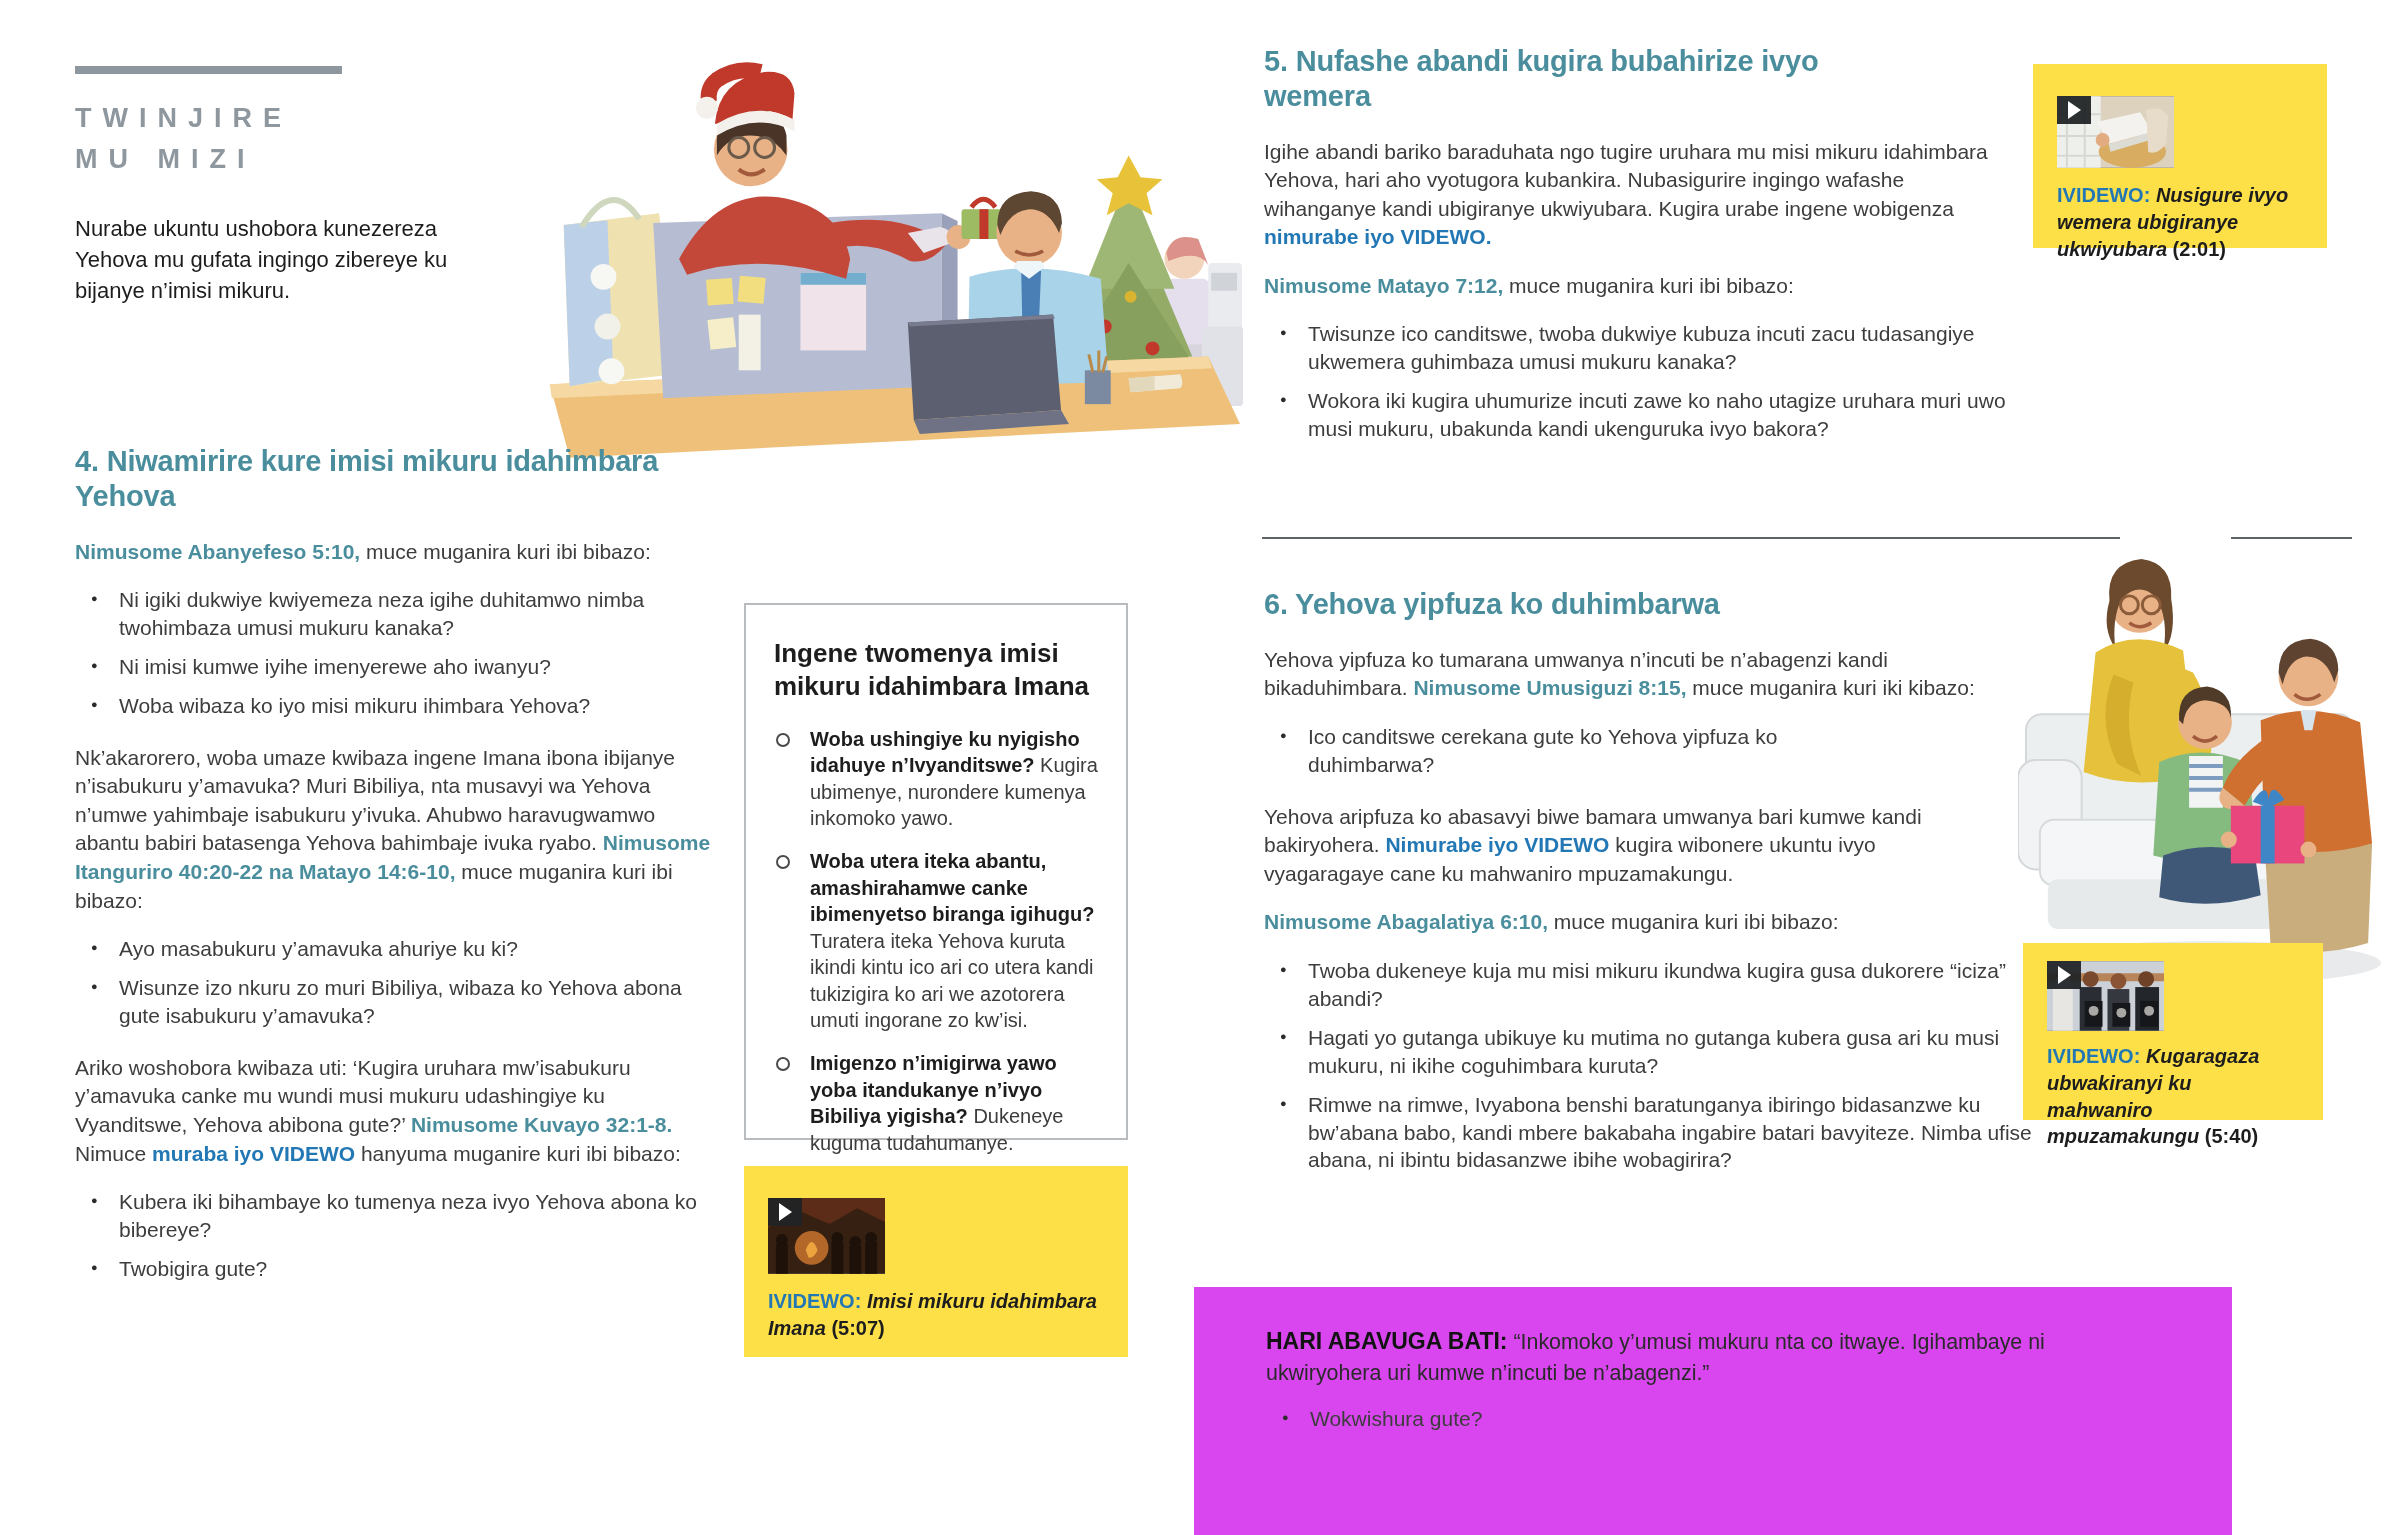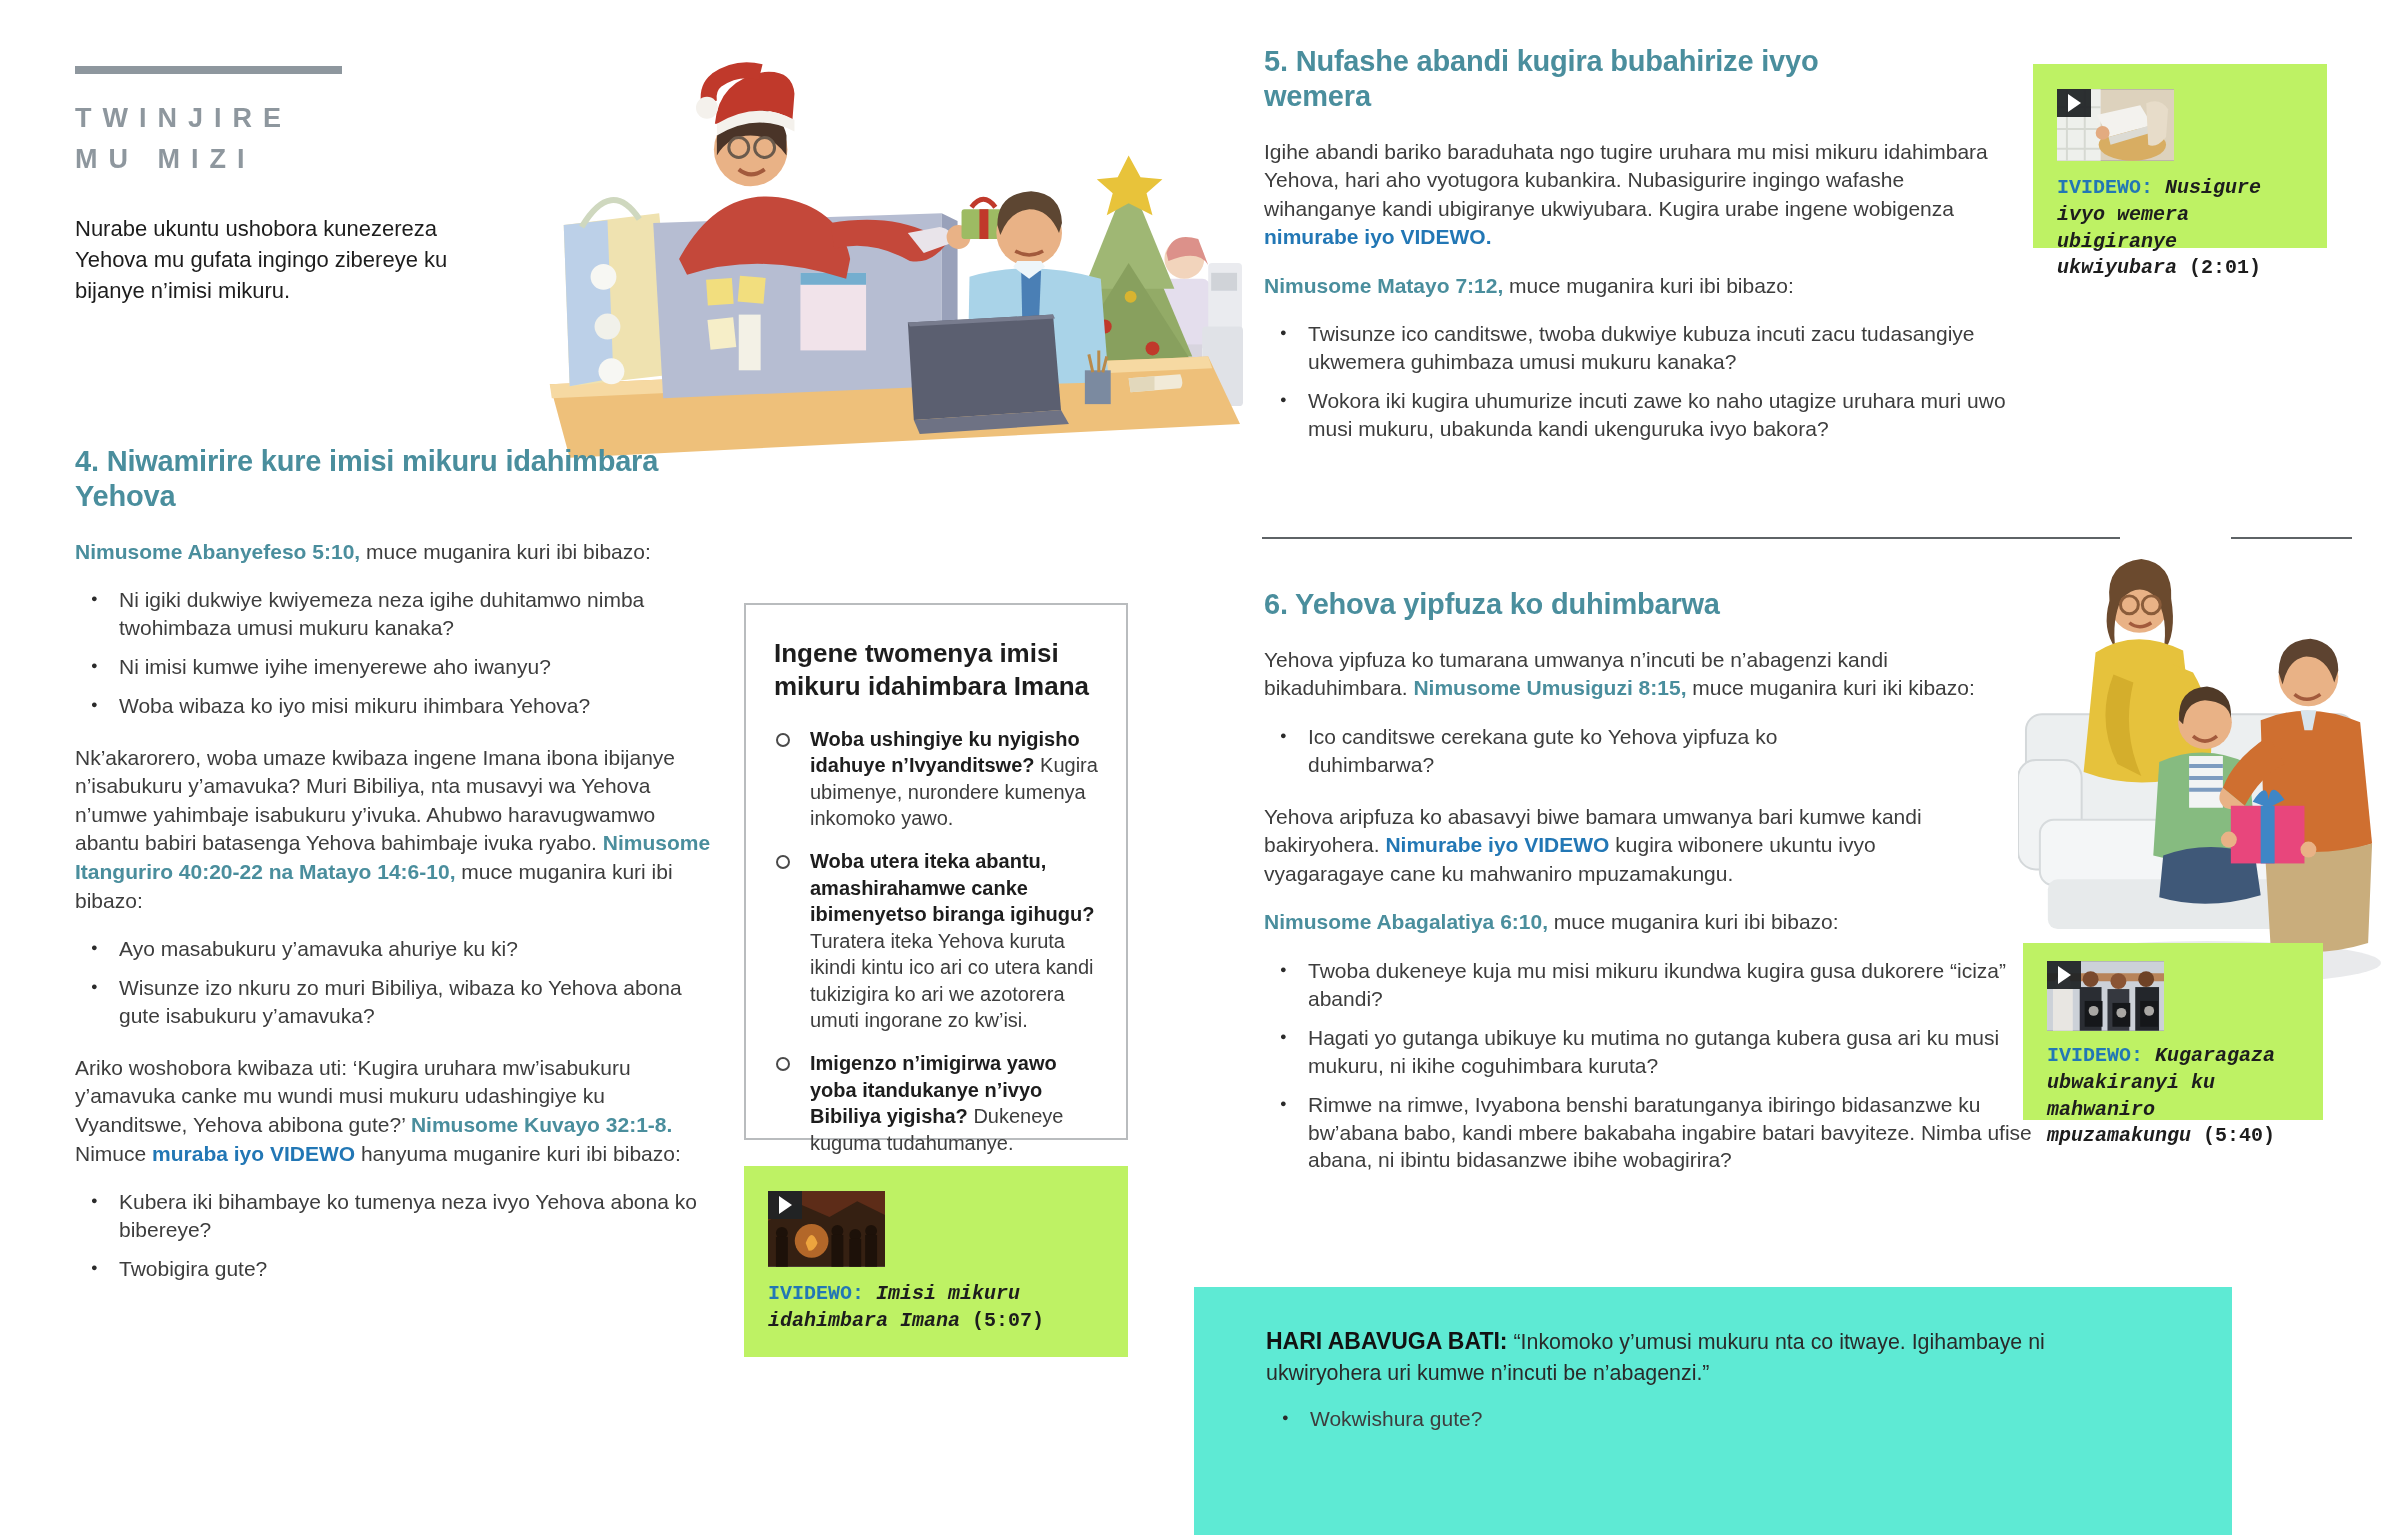--- a/index.html
+++ b/index.html
@@ -36,36 +36,36 @@
   .study-box { position:absolute; left:744px; top:603px; width:384px; height:537px;
     border:2px solid #b9bcbe; background:#ffffff; padding:32px 28px; }
   .study-box h4 { margin:0 0 22px 0; font-size:26px; line-height:1.28; color:#1d1d1d; font-weight:bold; }
   .study-box ul { list-style:none; margin:0; padding:0; }
   .study-box li { position:relative; padding-left:36px; margin-bottom:16px; font-size:20px; line-height:1.33; color:#3d3d3d; }
   .study-box li::before { content:""; position:absolute; left:2px; top:7px; width:10px; height:10px;
     border:2px solid #4a4a4a; border-radius:50%; }
   .study-box .lead { font-weight:bold; color:#1d1d1d; }
 
   
-  .video-box { position:absolute; background:#bef264; padding:25px 24px;font-family:Liberation Mono, monospace; }
+  .video-box { position:absolute; background:#fde047; padding:32px 24px; }
   .vb-1 { left:744px;  top:1166px; width:384px; height:191px; }
   .vb-2 { left:2033px; top:64px;   width:294px; height:184px; }
   .vb-3 { left:2023px; top:943px;  width:300px; height:177px; }
   .thumb { position:relative; width:117px; height:76px; overflow:hidden; background:#777; }
   .play { position:absolute; left:0; top:0; width:34px; height:28px; background:rgba(32,35,37,0.94); }
   .play::after { content:""; position:absolute; left:11px; top:5px;
     border-left:13px solid #ffffff; border-top:9px solid transparent; border-bottom:9px solid transparent; }
   .vid-caption { margin:14px 0 0 0; font-size:20px; line-height:1.34; color:#1d1d1d; font-weight:bold; }
   .vid-label { color:#2277b5; font-style:normal; }
   .vid-title { font-style:italic; }
   .vid-dur { font-style:normal; }
 
   
   .quote-box { position:absolute; left:1194px; top:1287px; width:1038px; height:249px;
-    background:#5eead4; padding:38px 60px 4px 72px; }
+    background:#d946ef; padding:38px 60px 4px 72px; }
   .quote-box .label { font-weight:bold; color:#121212; font-size:23px; }
   .quote-box p { margin:0; font-size:21.4px; line-height:1.45; color:#2a2a2a; }
   .quote-box ul.q { margin-top:16px; }
 
   
   .illus-top   { position:absolute; left:512px; top:28px;  width:731px; height:430px; }
   .illus-right { position:absolute; left:2018px; top:525px; width:370px; height:468px; }
   .illus-top svg, .illus-right svg { width:100%; height:100%; display:block; }
 </style>
 </head>

